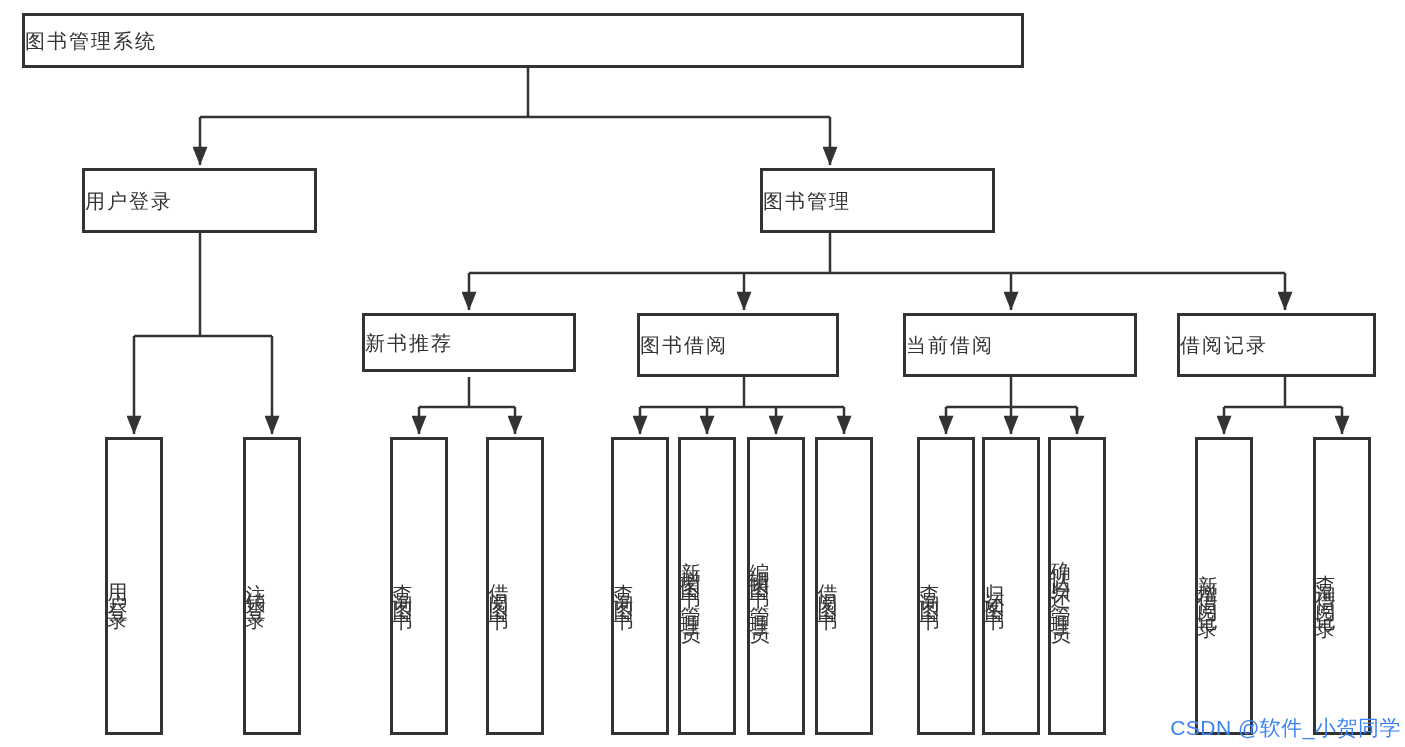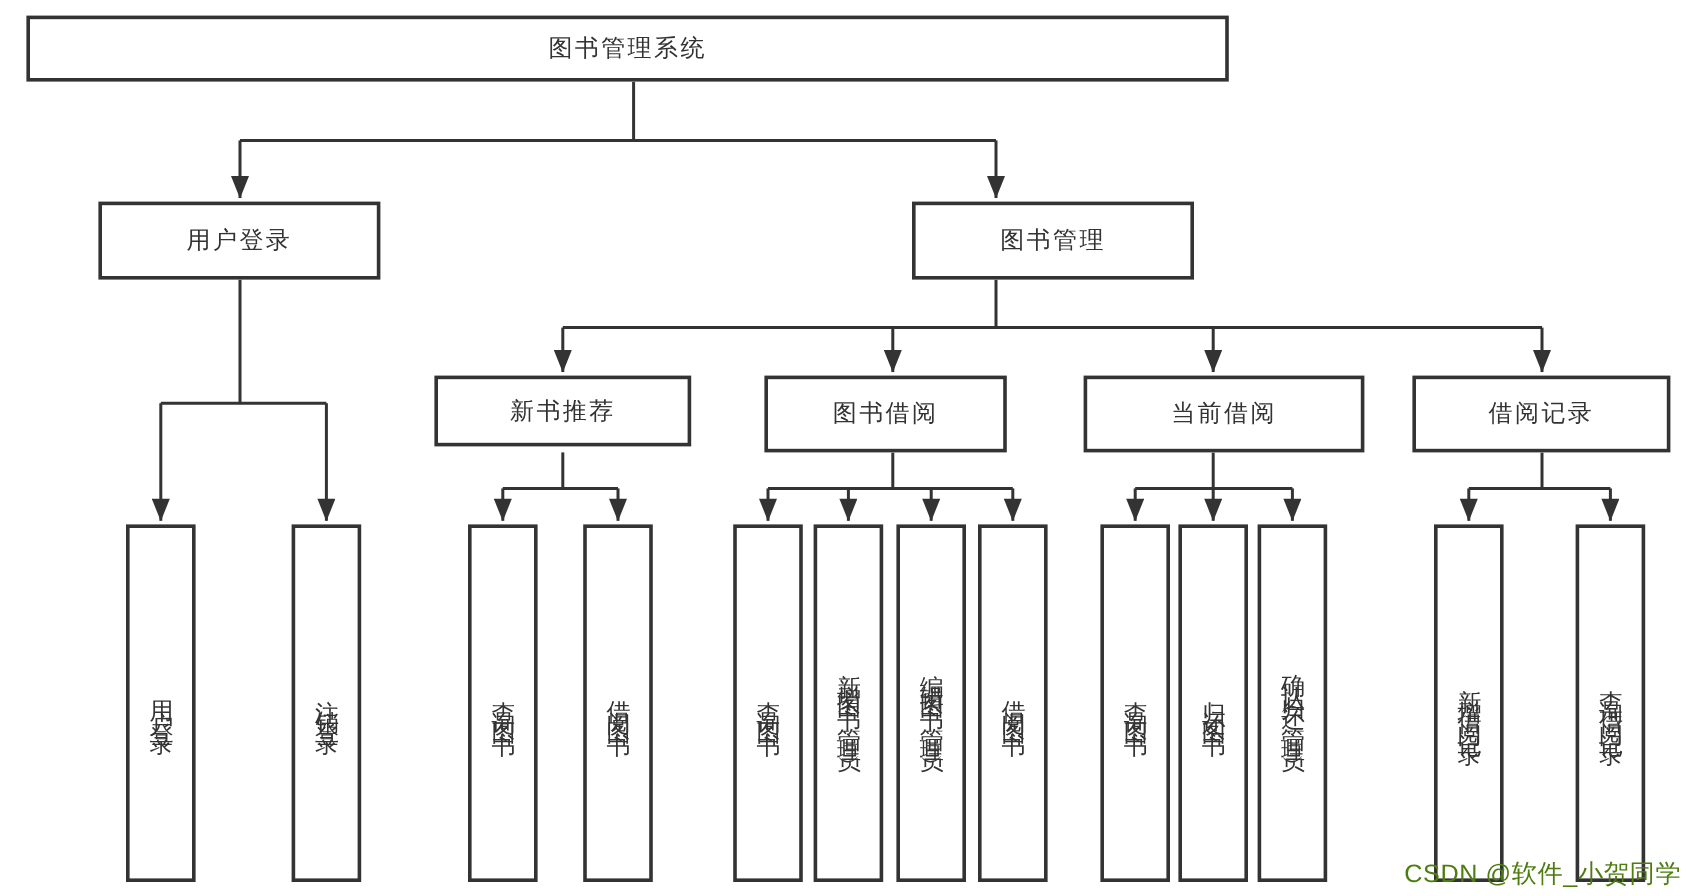--- a/index.html
+++ b/index.html
@@ -18,21 +18,20 @@
     z-index: 0;
   }
   .node {
     position: absolute;
     box-sizing: border-box;
     background: #ffffff;
     border: 3px solid #333333;
     color: #333333;
     display: flex;
     align-items: center;
-    justify-content: center;
     z-index: 1;
   }
   .hlabel {
     font-size: 20px;
     letter-spacing: 2px;
     line-height: 1;
     white-space: nowrap;
   }
   .leaf {
     top: 437px;
@@ -49,41 +48,41 @@
   }
   
   .root  { left: 22px;  top: 13px;  width: 1002px; height: 55px; }
   
   .l2a   { left: 82px;  top: 168px; width: 235px;  height: 65px; }
   .l2b   { left: 712px; top: 168px; width: 235px;  height: 65px; margin-left: 48px; }
   
   .l3a   { left: 362px;  top: 313px; width: 214px; height: 59px; }
   .l3b   { left: 637px;  top: 313px; width: 202px; height: 64px; }
   .l3c   { left: 903px;  top: 313px; width: 234px; height: 64px; }
-  .l3d   { left: 1177px; top: 313px; width: 215px; height: 64px; }
+  .l3d   { left: 1177px; top: 313px; width: 199px; height: 64px; }
   
   .lf0  { left: 105px; }
   .lf1  { left: 243px; }
   .lf2  { left: 390px; }
   .lf3  { left: 486px; }
   .lf4  { left: 611px; }
   .lf5  { left: 678px; }
   .lf6  { left: 747px; }
   .lf7  { left: 815px; }
   .lf8  { left: 917px; }
   .lf9  { left: 982px; }
   .lf10 { left: 1048px; }
   .lf11 { left: 1195px; }
   .lf12 { left: 1313px; }
   #watermark {
     position: absolute;
     right: 4px;
     bottom: 5px;
     z-index: 2;
-    color: #4d7c0f;
+    color: #3b82f6;
     font-size: 21px;
     letter-spacing: 0.5px;
     white-space: nowrap;
   }
 </style>
 </head>
 <body>
 
 <div id="stage">
 

